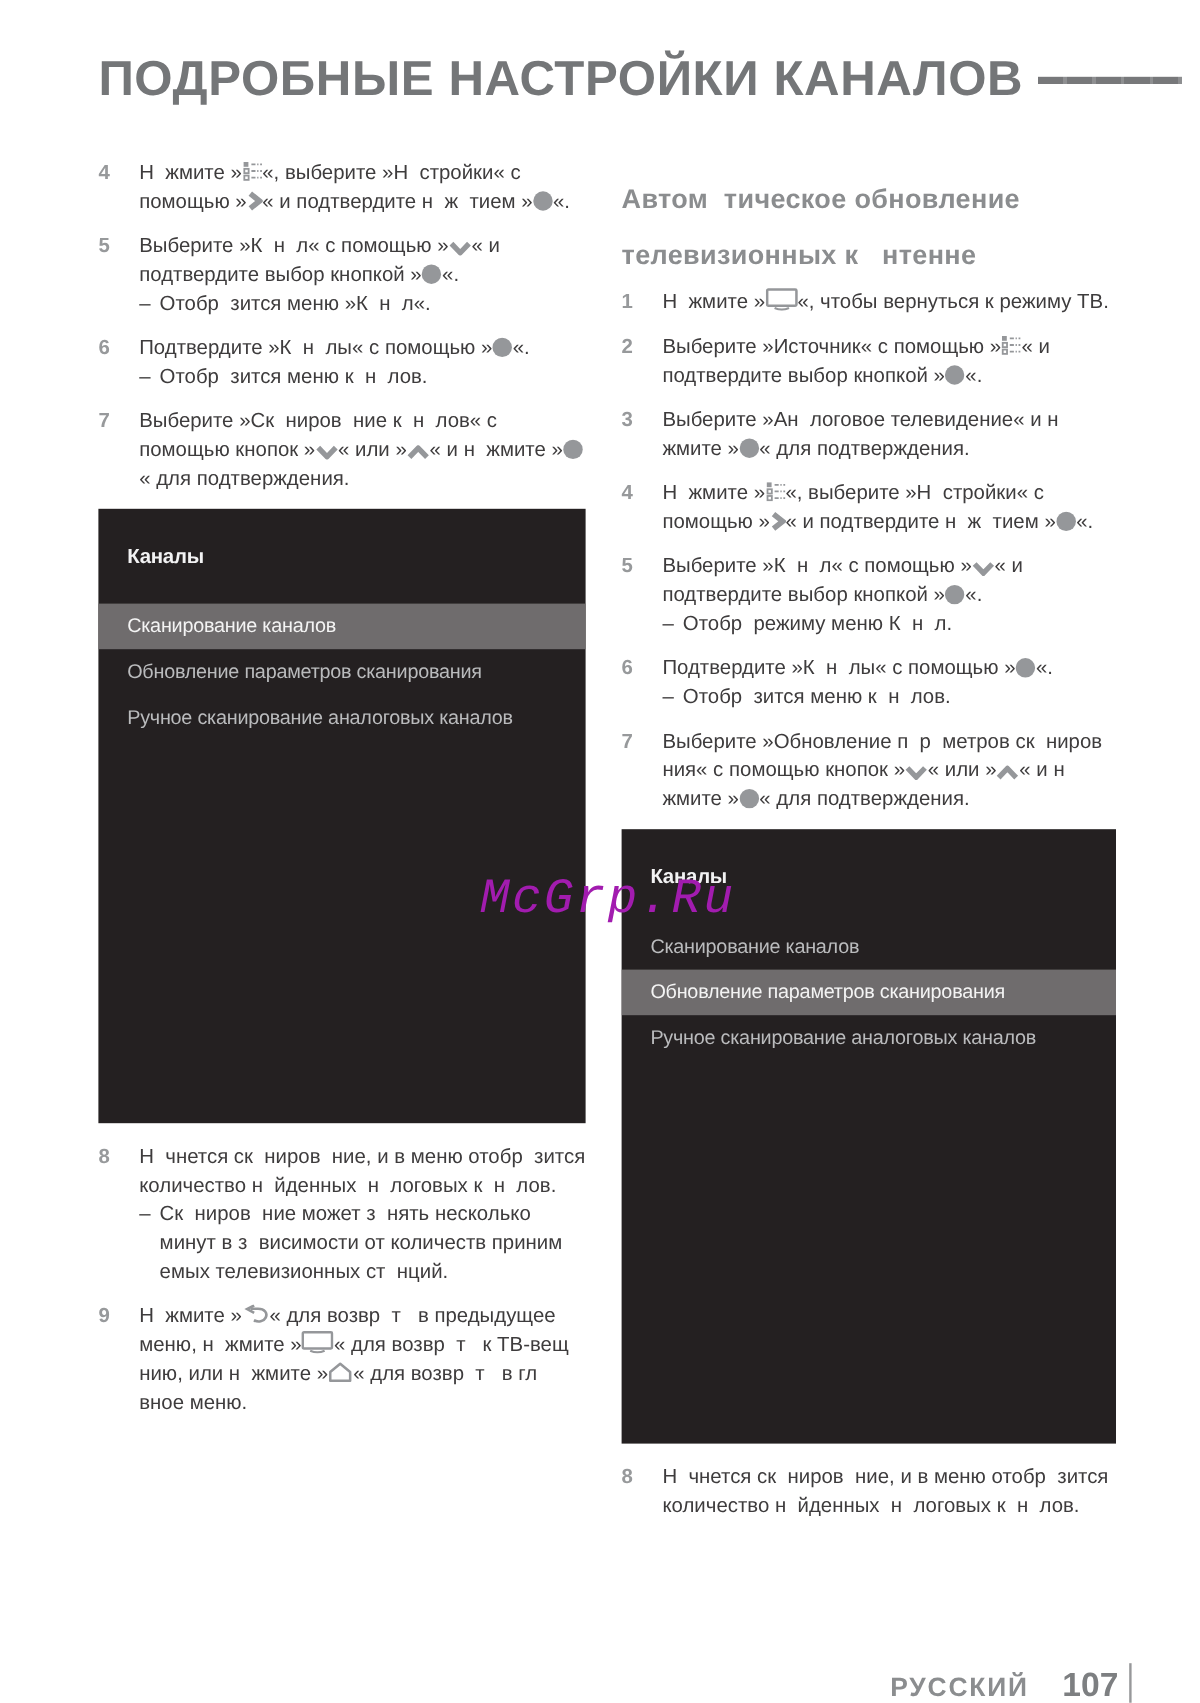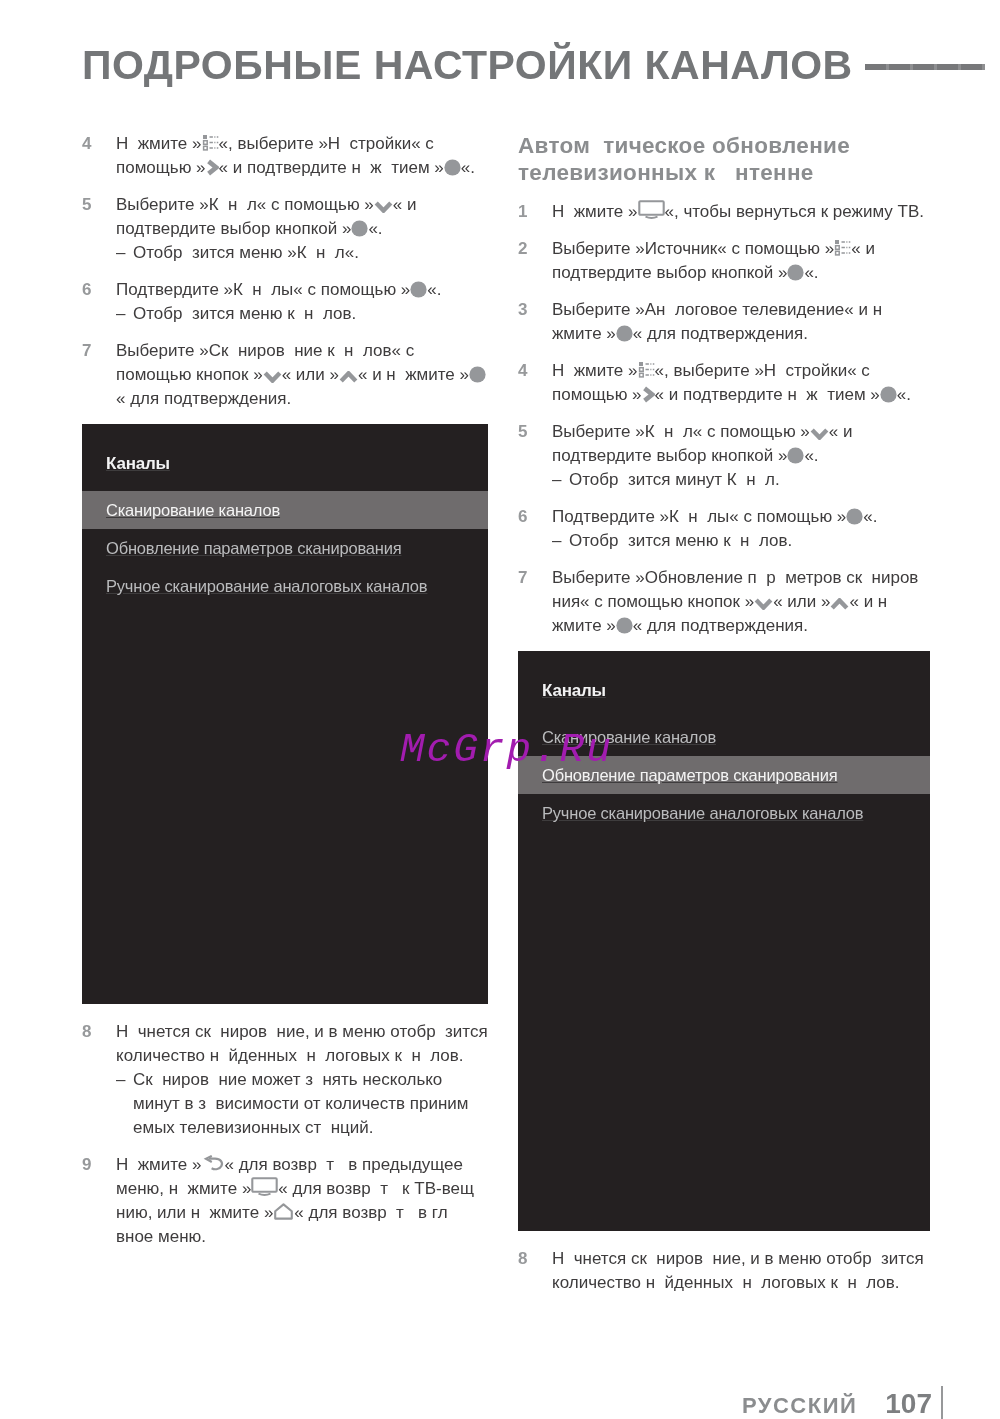--- a/index.html
+++ b/index.html
@@ -21,48 +21,47 @@
 
   
   .columns{display:flex;margin:48px 0 0 82px;}
   .col-left{width:406px;margin-right:30px;flex:none;}
   .col-right{width:412px;flex:none;}
 
   .col-heading{
     margin:0 0 14px 0;font-size:22.5px;line-height:27px;font-weight:bold;
     color:#8b8d8f;white-space:pre-wrap;letter-spacing:.3px;
   }
-  .hline{display:block;}
+  .hline{display:block;margin-top:20px;}
 
   
   .step{display:flex;margin-bottom:13px;font-size:17px;line-height:24px;}
   .step-num{flex:none;width:34px;font-weight:bold;color:#97999b;}
   .step-body{flex:1;white-space:pre-wrap;}
   .step-sub{display:flex;}
   .sub-dash{flex:none;width:17px;}
   .sub-text{flex:1;white-space:pre-wrap;}
 
   
   .inline-icon{display:inline-block;line-height:0;vertical-align:-3px;}
   .icon-menu{vertical-align:-2px;}
   .icon-tv{vertical-align:-2px;}
   .icon-back{vertical-align:-2px;}
   .icon-home{vertical-align:-2px;}
 
   
   .screen-box{
-    height:580px;background:#242021;margin-top:5px;margin-bottom:16px;
+    height:512px;background:#242021;margin-top:5px;margin-bottom:16px;
     overflow:hidden;
-    text-decoration:underline;
   }
   .menu-title{
     padding:30px 0 0 24px;color:#f2f2f3;font-weight:bold;font-size:17px;
     letter-spacing:-.2px;
   }
-  .menu-items{margin-top:17px;}
+  .menu-items{margin-top:29px;}
   .menu-item{
     height:38px;line-height:38px;padding-left:24px;color:#babbbd;
     font-size:16.5px;letter-spacing:-.2px;white-space:nowrap;
   }
   .menu-item.selected{background:#6f6c6d;color:#f4f4f4;}
 
   
   .watermark{
     position:absolute;left:400px;top:681px;z-index:5;
     font-family:Liberation Mono, monospace;font-style:italic;font-weight:500;
@@ -210,21 +209,21 @@
                   </svg></span>« и подтвердите н  ж  тием »<span class="inline-icon icon-ok"><svg width="17" height="17" viewBox="0 0 17 17">
                     <circle cx="8.5" cy="8.5" r="8.1" fill="#95979a"></circle>
                   </svg></span>«.</div></div>
           </div>
           <div class="step">
             <span class="step-num">5</span>
             <div class="step-body"><div class="step-main">Выберите »К  н  л« с помощью »<span class="inline-icon icon-chevron-down"><svg width="19" height="12" viewBox="0 0 19 12">
                     <path d="M2.2 2 L9.5 9.6 L16.8 2" fill="none" stroke="#95979a" stroke-width="4.4"></path>
                   </svg></span>« и подтвердите выбор кнопкой »<span class="inline-icon icon-ok"><svg width="17" height="17" viewBox="0 0 17 17">
                     <circle cx="8.5" cy="8.5" r="8.1" fill="#95979a"></circle>
-                  </svg></span>«.</div><div class="step-sub"><span class="sub-dash">–</span><span class="sub-text">Отобр  зится минут К  н  л.</span></div></div>
+                  </svg></span>«.</div><div class="step-sub"><span class="sub-dash">–</span><span class="sub-text">Отобр  режиму меню К  н  л.</span></div></div>
           </div>
           <div class="step">
             <span class="step-num">6</span>
             <div class="step-body"><div class="step-main">Подтвердите »К  н  лы« с помощью »<span class="inline-icon icon-ok"><svg width="17" height="17" viewBox="0 0 17 17">
                     <circle cx="8.5" cy="8.5" r="8.1" fill="#95979a"></circle>
                   </svg></span>«.</div><div class="step-sub"><span class="sub-dash">–</span><span class="sub-text">Отобр  зится меню к  н  лов.</span></div></div>
           </div>
           <div class="step">
             <span class="step-num">7</span>
             <div class="step-body"><div class="step-main">Выберите »Обновление п  р  метров ск  ниров  ния« с помощью кнопок »<span class="inline-icon icon-chevron-down"><svg width="19" height="12" viewBox="0 0 19 12">

